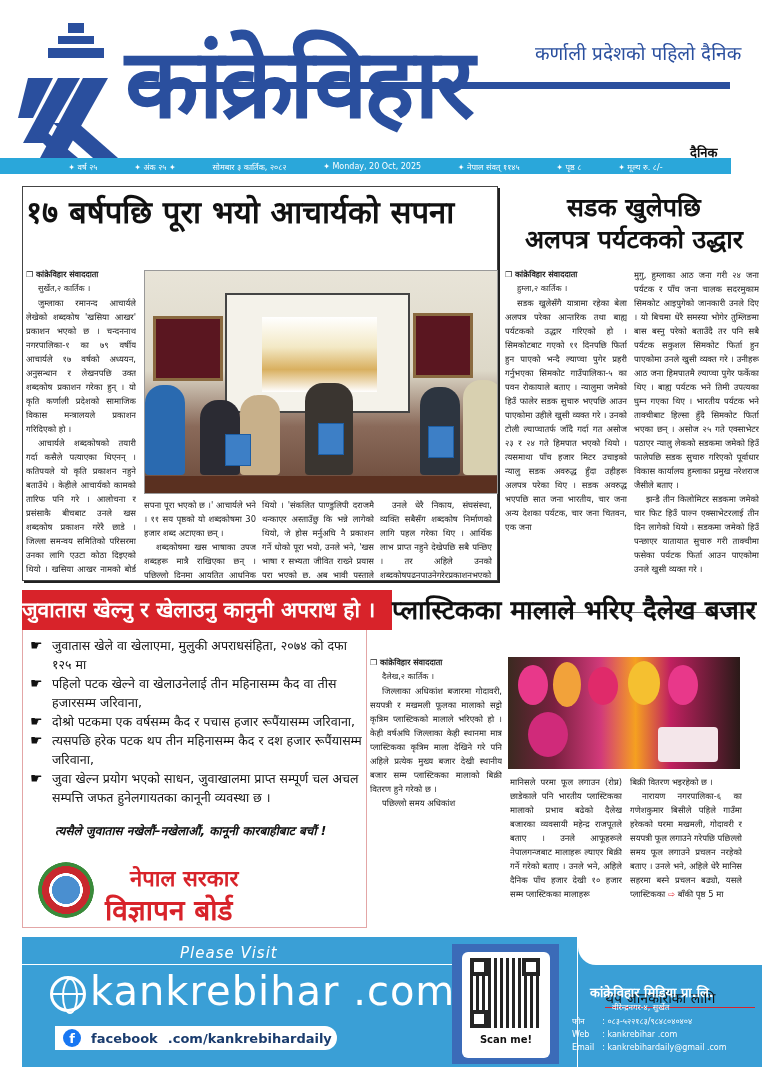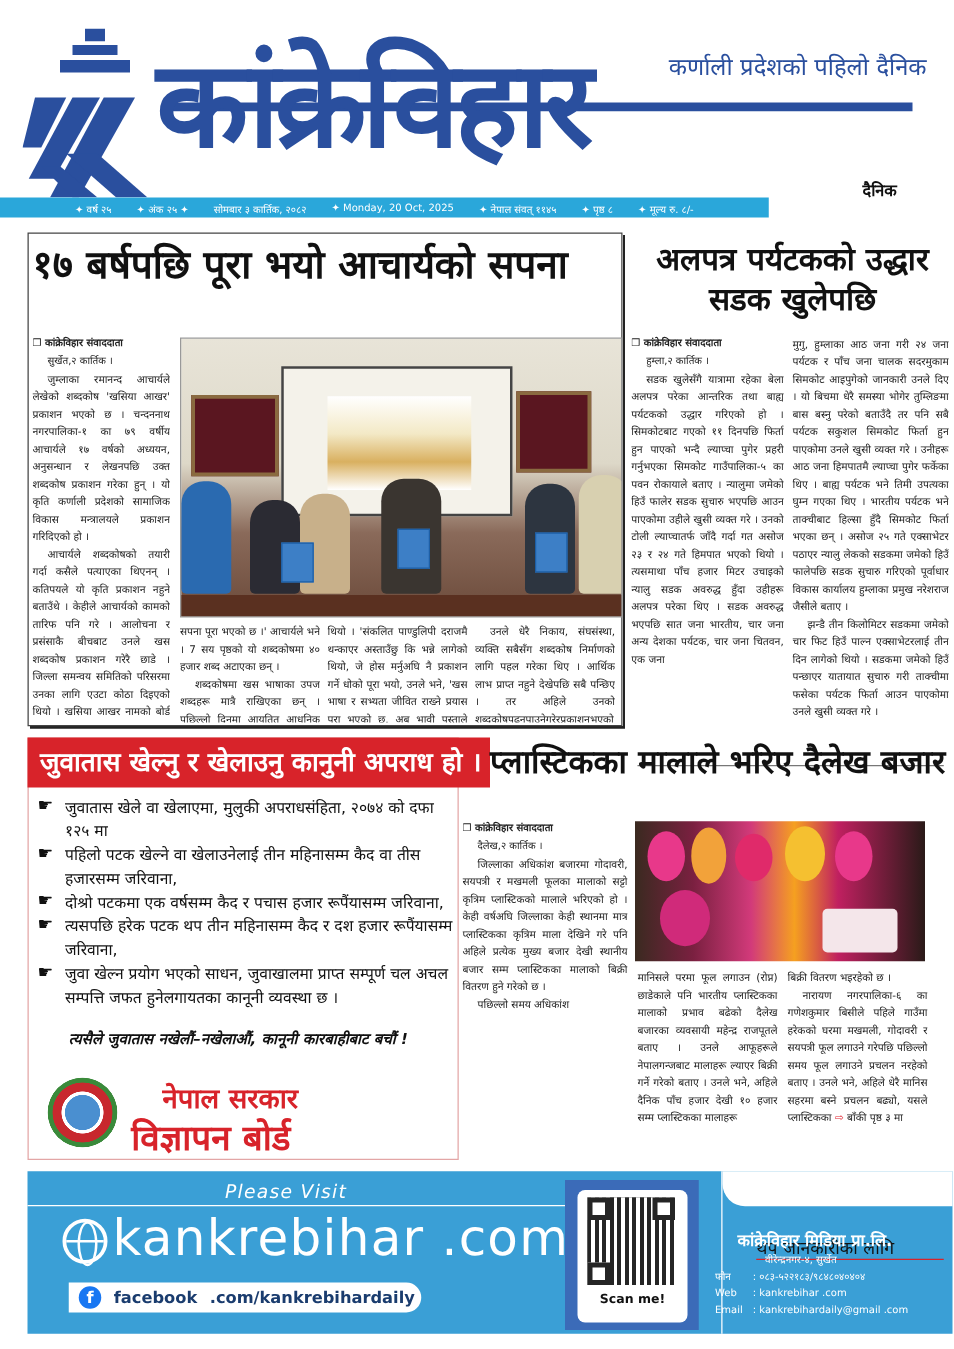--- a/index.html
+++ b/index.html
@@ -4,21 +4,21 @@
 <style>
   * { box-sizing: border-box; margin: 0; padding: 0; }
   body { width: 763px; height: 1079px; background: #fff; font-family: "DejaVu Sans", sans-serif; color: #111; overflow: hidden; position: relative; }
   .abs { position: absolute; }
   
   .logo-mark { left: 18px; top: 18px; width: 120px; height: 140px; }
   .brand { left: 125px; top: 22px; font-family: Liberation Mono, monospace; font-weight: bold; font-size: 96px; color: #2a4f9e; letter-spacing: -4px; line-height: 140px; }
   .brand-rule { left: 130px; top: 82px; width: 600px; height: 7px; background: #2a4f9e; }
   .tagline { left: 535px; top: 40px; font-size: 19px; color: #2a4f9e; text-align: center; }
   .daily { left: 690px; top: 143px; font-size: 13px; font-weight: bold; color: #111; }
-  .infobar { left: 0; top: 158px; width: 615px; height: 16px; background: #2aa7da; display: flex; align-items: center; justify-content: space-around; padding: 0 50px; font-size: 8px; color: #fff; }
+  .infobar { left: 0; top: 158px; width: 731px; height: 16px; background: #2aa7da; display: flex; align-items: center; justify-content: space-around; padding: 0 50px; font-size: 8px; color: #fff; }
   .infobar span { white-space: nowrap; }
   
   .lead-box { left: 22px; top: 186px; width: 476px; height: 395px; border: 1.5px solid #444; box-shadow: 2px 2px 0 #222; }
   .lead-head { left: 26px; top: 190px; width: 470px; font-size: 31px; font-weight: bold; line-height: 44px; white-space: nowrap; }
   .byline { font-size: 8px; font-weight: bold; }
   .dateline { font-size: 8px; padding-left: 12px; }
   .col { font-size: 8.4px; line-height: 14px; text-align: justify; color: #222; }
   .col p { text-indent: 12px; }
   .lead-col1 { left: 26px; top: 268px; width: 110px; height: 310px; overflow: hidden; }
   .lead-photo { left: 144px; top: 270px; width: 354px; height: 224px; background: linear-gradient(#e8e4d8 0%, #ddd8c8 45%, #8a6a5a 70%, #6b4a3a 100%); border: 1px solid #999; overflow: hidden; }
@@ -32,21 +32,21 @@
   .lead-col2 { left: 144px; top: 498px; width: 112px; height: 80px; overflow: hidden; }
   .lead-col3 { left: 262px; top: 498px; width: 112px; height: 80px; overflow: hidden; }
   .lead-col4 { left: 380px; top: 498px; width: 112px; height: 80px; overflow: hidden; }
   
   .right-head { left: 505px; top: 192px; width: 258px; text-align: center; font-size: 25px; font-weight: bold; line-height: 32px; }
   .right-col1 { left: 505px; top: 268px; width: 122px; height: 320px; overflow: hidden; }
   .right-col2 { left: 634px; top: 268px; width: 125px; height: 320px; overflow: hidden; }
   .right-rule { left: 510px; top: 612px; width: 245px; height: 1px; background: #777; }
   
   .ad { left: 22px; top: 590px; width: 345px; height: 338px; border: 1.5px solid #e3a6a6; }
-  .ad-head { left: 22px; top: 590px; width: 370px; height: 40px; background: #d8232a; color: #fff; font-size: 21px; font-weight: bold; line-height: 40px; padding-left: 10px; white-space: nowrap; overflow: hidden; }
+  .ad-head { left: 22px; top: 590px; width: 370px; height: 40px; background: #d8232a; color: #fff; font-size: 21px; font-weight: bold; line-height: 40px; white-space: nowrap; overflow: hidden; }
   .ad-list { left: 30px; top: 636px; width: 335px; list-style: none; font-size: 12.5px; line-height: 19px; }
   .ad-list li { position: relative; padding-left: 22px; }
   .ad-list li::before { content: "☛"; position: absolute; left: 0; top: 0; font-size: 14px; }
   .ad-slogan { left: 55px; top: 822px; font-size: 12px; font-style: italic; font-weight: bold; }
   .emblem { left: 38px; top: 862px; width: 56px; height: 56px; border-radius: 50%; background: radial-gradient(circle, #4a8fd0 0 35%, #fff 36% 42%, #c8282e 43% 60%, #3a8a3a 61% 70%, #fff 71%); }
   .gov1 { left: 130px; top: 862px; font-size: 22px; font-weight: bold; color: #d8232a; }
   .gov2 { left: 105px; top: 890px; font-size: 28px; font-weight: bold; color: #d8232a; }
   
   .plastic-head { left: 392px; top: 590px; font-size: 26px; font-weight: bold; line-height: 40px; white-space: nowrap; }
   .plastic-col1 { left: 370px; top: 656px; width: 132px; height: 275px; overflow: hidden; }
@@ -125,34 +125,34 @@
   <div class="person" style="left:95px;height:80px;background:#c8b08a;"></div>
   <div class="person" style="left:160px;height:92px;background:#3a3530;width:48px;"></div>
   <div class="person" style="left:275px;height:88px;background:#2d3540;"></div>
   <div class="person" style="left:318px;height:95px;background:#d8d0b0;"></div>
   <div class="book" style="left:80px;top:163px;"></div>
   <div class="book" style="left:173px;top:152px;"></div>
   <div class="book" style="left:283px;top:155px;"></div>
   <div class="abs photo-table"></div>
 </div>
 <div class="abs col lead-col2">
-  <p style="text-indent:0">सपना पूरा भएको छ ।' आचार्यले भने । 7 सय पृष्ठको यो शब्दकोषमा ४० हजार शब्द अटाएका छन् ।</p>
+  <p style="text-indent:0">सपना पूरा भएको छ ।' आचार्यले भने । ११ सय पृष्ठको यो शब्दकोषमा 30 हजार शब्द अटाएका छन् ।</p>
   <p>शब्दकोषमा खस भाषाका उपज शब्दहरू मात्रै राखिएका छन् । पछिल्लो दिनमा आयतित आधुनिक शब्दहरू समेटिएका छैनन् । शब्दकोष प्रकाशन गर्ने दाता खोज्न उनलाई समय लागेको</p>
 </div>
 <div class="abs col lead-col3">
   <p style="text-indent:0">थियो । 'संकलित पाण्डुलिपी दराजमै थन्काएर अस्ताउँछु कि भन्ने लागेको थियो, जे होस मर्नुअघि नै प्रकाशन गर्ने धोको पूरा भयो, उनले भने, 'खस भाषा र सभ्यता जीवित राख्ने प्रयास पूरा भएको छ, अब भावी पुस्ताले यसलाई दस्तावेजका रूपमा अध्ययन अनुसन्धान गर्नेछन् ।'</p>
 </div>
 <div class="abs col lead-col4">
   <p>उनले धेरै निकाय, संघसंस्था, व्यक्ति सबैसँग शब्दकोष निर्माणको लागि पहल गरेका थिए । आर्थिक लाभ प्राप्त नहुने देखेपछि सबै पन्छिए । तर अहिले उनको शब्दकोषपढ्नपाउनेगरेरप्रकाशनभएको छ ।</p>
 
 </div>
 
 <div class="abs right-head">
+  <div>सडक खुलेपछि</div>
   <div>अलपत्र पर्यटकको उद्धार</div>
-  <div>सडक खुलेपछि</div>
 </div>
 <div class="abs col right-col1">
   <div class="byline">❒ कांक्रेविहार संवाददाता</div>
   <div class="dateline">हुम्ला,२ कार्तिक ।</div>
   <p>सडक खुलेसँगै यात्रामा रहेका बेला अलपत्र परेका आन्तरिक तथा बाह्य पर्यटकको उद्धार गरिएको हो । सिमकोटबाट गएको ११ दिनपछि फिर्ता हुन पाएको भन्दै ल्याप्चा पुगेर प्रहरी गर्नुभएका सिमकोट गाउँपालिका-५ का पवन रोकायाले बताए । न्यालुमा जमेको हिउँ फालेर सडक सुचारु भएपछि आउन पाएकोमा उहीले खुसी व्यक्त गरे । उनको टोली ल्याप्चातर्फ जाँदै गर्दा गत असोज २३ र २४ गते हिमपात भएको थियो । त्यसमाथा पाँच हजार मिटर उचाइको न्यालु सडक अवरुद्ध हुँदा उहीहरू अलपत्र परेका थिए । सडक अवरुद्ध भएपछि सात जना भारतीय, चार जना अन्य देशका पर्यटक, चार जना चितवन, एक जना</p>
 </div>
 <div class="abs col right-col2">
   <p style="text-indent:0">मुगु, हुम्लाका आठ जना गरी २४ जना पर्यटक र पाँच जना चालक सदरमुकाम सिमकोट आइपुगेको जानकारी उनले दिए । यो बिचमा धेरै समस्या भोगेर तुम्लिङमा बास बस्नु परेको बताउँदै तर पनि सबै पर्यटक सकुशल सिमकोट फिर्ता हुन पाएकोमा उनले खुसी व्यक्त गरे । उनीहरू आठ जना हिमपातमै ल्याप्चा पुगेर फर्केका थिए । बाह्य पर्यटक भने तिमी उपत्यका घुम्न गएका थिए । भारतीय पर्यटक भने ताक्चीबाट हिल्सा हुँदै सिमकोट फिर्ता भएका छन् । असोज २५ गते एक्साभेटर पठाएर न्यालु लेकको सडकमा जमेको हिउँ फालेपछि सडक सुचारु गरिएको पूर्वाधार विकास कार्यालय हुम्लाका प्रमुख नरेशराज जैसीले बताए ।</p>
   <p>झन्डै तीन किलोमिटर सडकमा जमेको चार फिट हिउँ पाल्न एक्साभेटरलाई तीन दिन लागेको थियो । सडकमा जमेको हिउँ पन्छाएर यातायात सुचारु गरी ताक्चीमा फसेका पर्यटक फिर्ता आउन पाएकोमा उनले खुसी व्यक्त गरे ।</p>
 </div>
@@ -186,21 +186,21 @@
   <div class="flower" style="left:120px;top:4px;width:32px;height:44px;background:#f5c030;"></div>
   <div class="flower" style="left:160px;top:8px;width:30px;height:40px;background:#e8388a;"></div>
   <div class="flower" style="left:20px;top:55px;width:40px;height:45px;background:#d02a7a;"></div>
   <div class="flower" style="left:150px;top:70px;width:60px;height:35px;background:#f4e6ea;border-radius:4px;"></div>
 </div>
 <div class="abs col plastic-col2">
   <p style="text-indent:0">मानिसले परमा फूल लगाउन (रोप्न) छाडेकाले पनि भारतीय प्लास्टिकका मालाको प्रभाव बढेको दैलेख बजारका व्यवसायी महेन्द्र राजपूतले बताए । उनले आफूहरूले नेपालगन्जबाट मालाहरू ल्याएर बिक्री गर्ने गरेको बताए । उनले भने, अहिले दैनिक पाँच हजार देखी १० हजार सम्म प्लास्टिकका मालाहरू</p>
 </div>
 <div class="abs col plastic-col3">
   <p style="text-indent:0">बिक्री वितरण भइरहेको छ ।</p>
-  <p><span>नारायण नगरपालिका-६ का गणेशकुमार बिसीले पहिले गाउँमा हरेकको घरमा मखमली, गोदावरी र सयपत्री फूल लगाउने गरेपछि पछिल्लो समय फूल लगाउने प्रचलन नरहेको बताए । उनले भने, अहिले धेरै मानिस सहरमा बस्ने प्रचलन बढ्यो, यसले प्लास्टिकका</span> <span style="color:#e0202c">⇨</span> <span>बाँकी पृष्ठ ३ मा</span></p>
+  <p><span>नारायण नगरपालिका-६ का गणेशकुमार बिसीले पहिले गाउँमा हरेकको घरमा मखमली, गोदावरी र सयपत्री फूल लगाउने गरेपछि पछिल्लो समय फूल लगाउने प्रचलन नरहेको बताए । उनले भने, अहिले धेरै मानिस सहरमा बस्ने प्रचलन बढ्यो, यसले प्लास्टिकका</span> <span style="color:#e0202c">⇨</span> <span>बाँकी पृष्ठ 5 मा</span></p>
 </div>
 
 <div class="abs footer"></div>
 <div class="abs please">Please Visit</div>
 <div class="abs f-rule"></div>
 <div class="abs site"><span class="globe"></span><span>kankrebihar .com</span></div>
 <div class="abs fb-pill">
   <span class="fb-icon">f</span>
   <span>facebook</span>
   <span>.com/kankrebihardaily</span>

